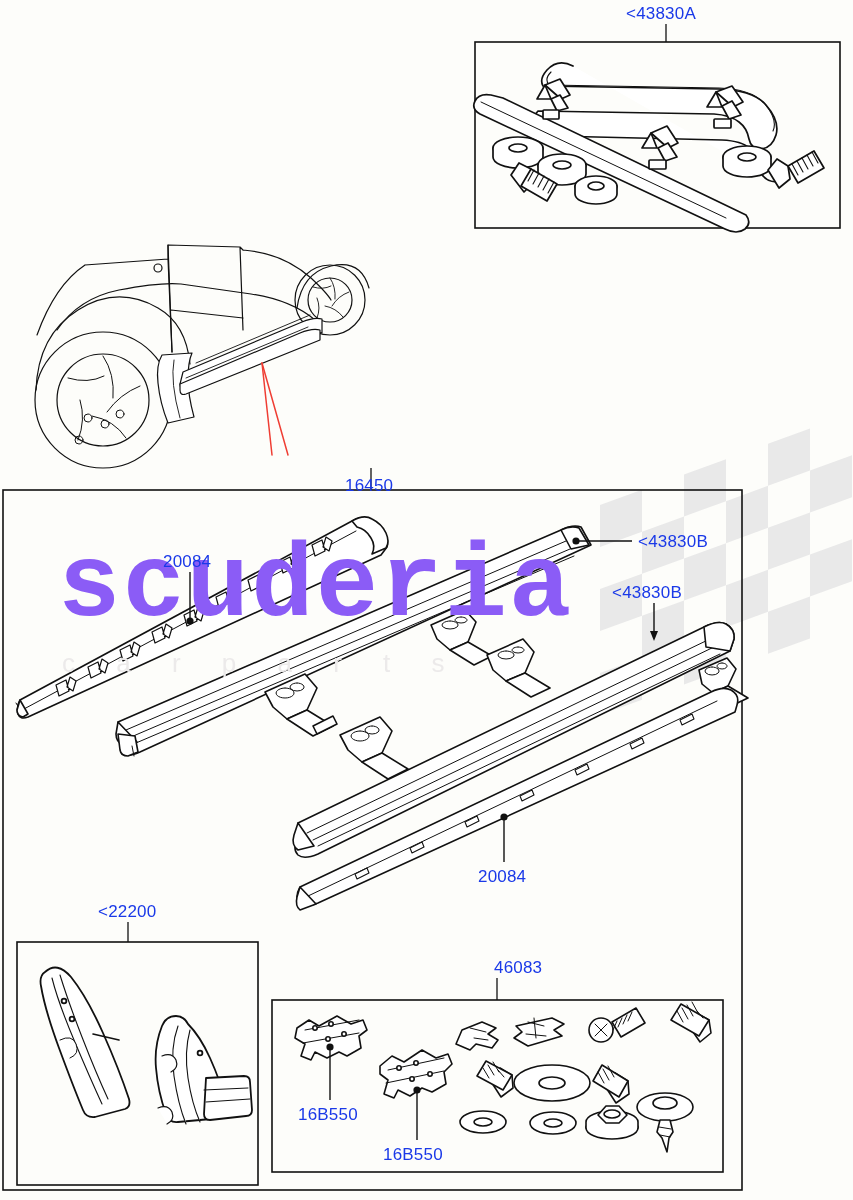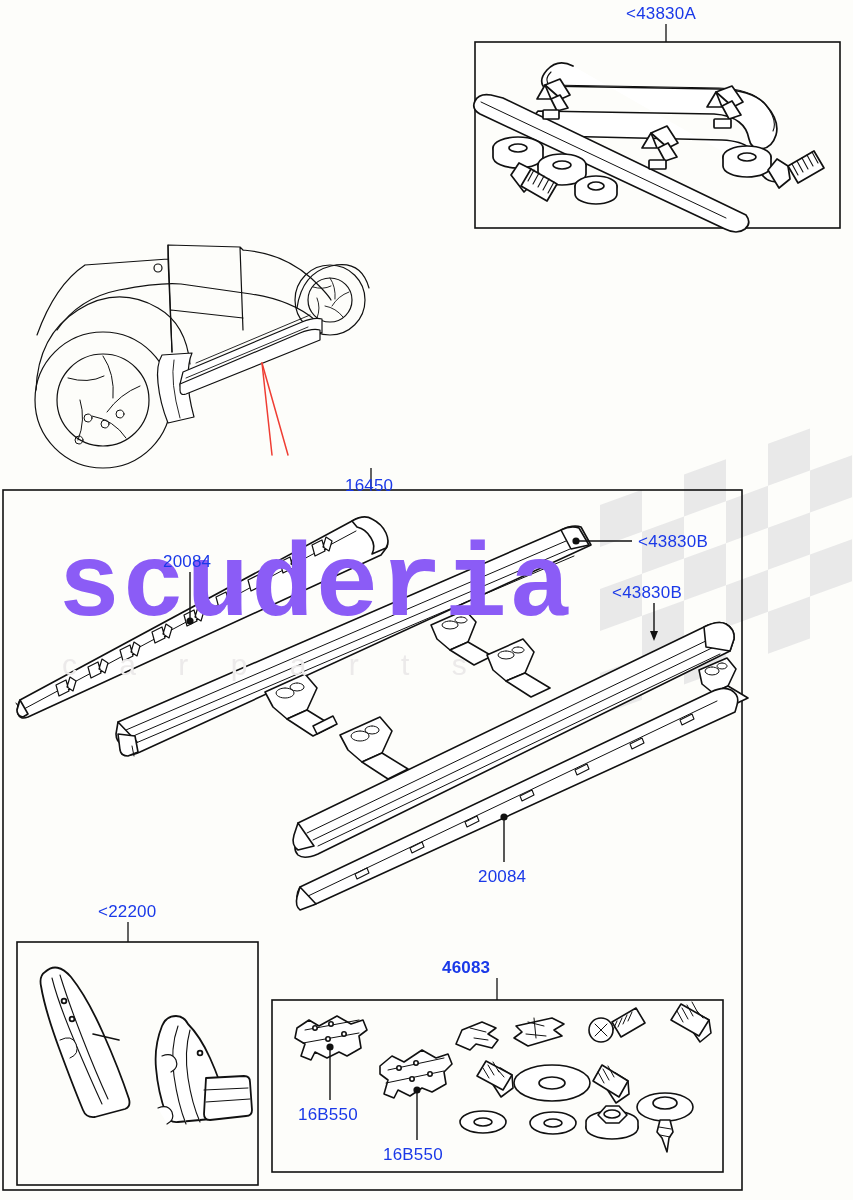--- a/index.html
+++ b/index.html
@@ -29,21 +29,21 @@
   #wm-scuderia{
     left:58px;top:528px;
     font-size:104px;
     font-weight:700;
     color:#8b5cf6;
     letter-spacing:2px;
     font-family:Liberation Mono, monospace;
   }
   #wm-carparts{
     left:62px;top:648px;
-    font-size:30px;
+    font-size:26px;
     font-weight:400;
     color:#eceaea;
     letter-spacing:17px;
   }
 </style>
 </head>
 <body>
 
 <svg id="sheet" viewBox="0 0 853 1200" xmlns="http://www.w3.org/2000/svg">
 
@@ -448,20 +448,20 @@
     <circle cx="417" cy="1090" r="3.6" fill="#111" stroke="none"></circle>
   </g>
 </svg>
 
 <div class="wm-text" id="wm-scuderia">scuderia</div>
 <div class="wm-text" id="wm-carparts">c a r  p a r t s</div>
 
 <div class="lbl" style="left:626px;top:4px;text-align:center;">&lt;43830A</div>
 <div class="lbl" style="left:345px;top:448px;margin-top:28px;">16450</div>
 <div class="lbl" style="left:98px;top:902px;">&lt;22200</div>
-<div class="lbl" style="left:442px;top:958px;font-weight:bold;">46083</div>
+<div class="lbl" style="left:494px;top:958px;">46083</div>
 
 <div class="lbl" style="left:163px;top:552px;">20084</div>
 <div class="lbl" style="left:638px;top:532px;">&lt;43830B</div>
 <div class="lbl" style="left:612px;top:583px;">&lt;43830B</div>
 <div class="lbl" style="left:478px;top:867px;">20084</div>
 <div class="lbl" style="left:298px;top:1105px;">16B550</div>
 <div class="lbl" style="left:383px;top:1145px;">16B550</div>
 
 </body></html>

